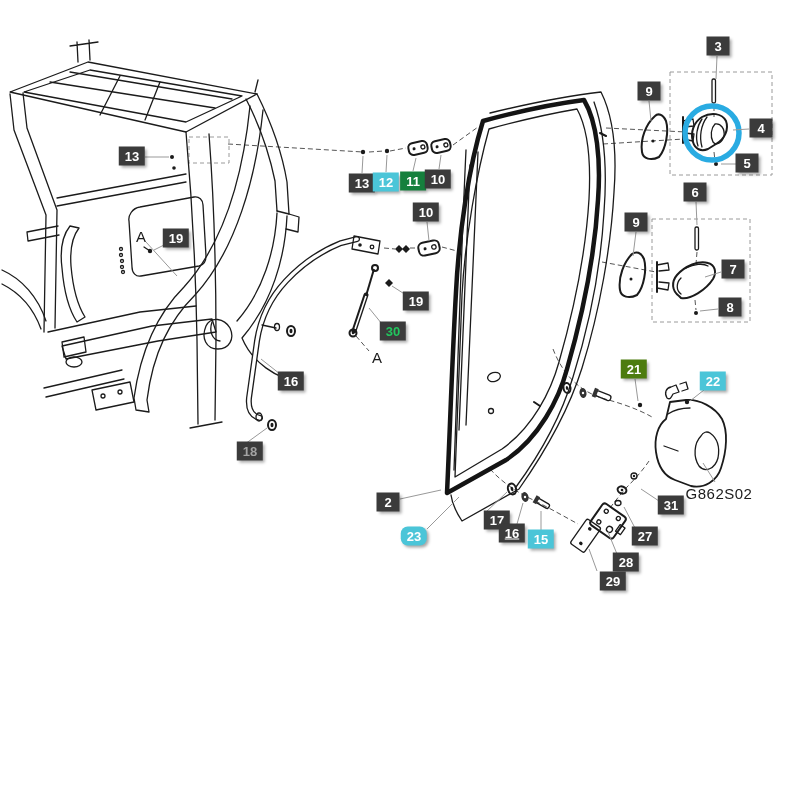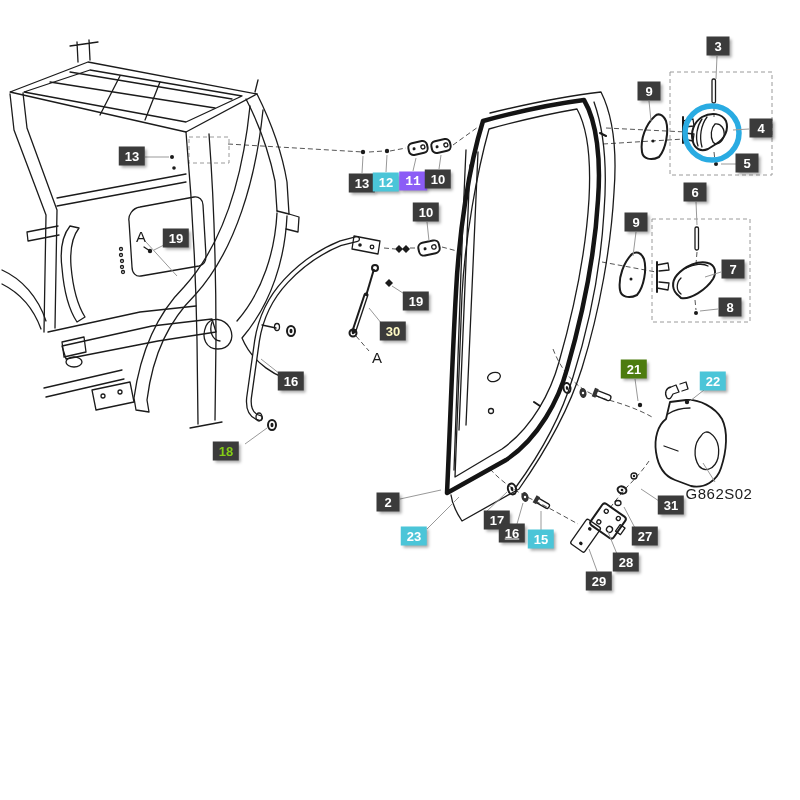--- a/index.html
+++ b/index.html
@@ -279,35 +279,35 @@
       <div class="part-label" style="left: 761px; top: 128px; background: rgb(59, 59, 59); color: rgb(255, 255, 255);">4</div>
       <div class="part-label" style="left: 747px; top: 163px; background: rgb(59, 59, 59); color: rgb(255, 255, 255);">5</div>
       <div class="part-label" style="left: 695px; top: 192px; background: rgb(59, 59, 59); color: rgb(255, 255, 255);">6</div>
       <div class="part-label" style="left: 636px; top: 222px; background: rgb(59, 59, 59); color: rgb(255, 255, 255);">9</div>
       <div class="part-label" style="left: 733px; top: 269px; background: rgb(59, 59, 59); color: rgb(255, 255, 255);">7</div>
       <div class="part-label" style="left: 730px; top: 307px; background: rgb(59, 59, 59); color: rgb(255, 255, 255);">8</div>
       <div class="part-label" style="left: 132px; top: 156px; background: rgb(59, 59, 59); color: rgb(255, 255, 255);">13</div>
       <div class="part-label" style="left: 176px; top: 238px; background: rgb(59, 59, 59); color: rgb(255, 255, 255);">19</div>
       <div class="part-label" style="left: 362px; top: 183px; background: rgb(59, 59, 59); color: rgb(255, 255, 255);">13</div>
       <div class="part-label" style="left: 386px; top: 182px; background: rgb(75, 197, 216); color: rgb(255, 255, 255);">12</div>
-      <div class="part-label" style="left: 413px; top: 181px; background: #8b5cf6; color: rgb(255, 255, 255); font-family: Liberation Mono, monospace;">11</div>
+      <div class="part-label" style="left: 413px; top: 181px; background: #15803d; color: rgb(255, 255, 255);">11</div>
       <div class="part-label" style="left: 438px; top: 179px; background: rgb(59, 59, 59); color: rgb(255, 255, 255);">10</div>
       <div class="part-label" style="left: 426px; top: 212px; background: rgb(59, 59, 59); color: rgb(255, 255, 255);">10</div>
       <div class="part-label" style="left: 416px; top: 301px; background: rgb(59, 59, 59); color: rgb(255, 255, 255);">19</div>
-      <div class="part-label" style="left: 393px; top: 331px; background: rgb(59, 59, 59); color: #fef9c3;">30</div>
+      <div class="part-label" style="left: 393px; top: 331px; background: rgb(59, 59, 59); color: #22c55e;">30</div>
       <div class="part-label" style="left: 291px; top: 381px; background: rgb(59, 59, 59); color: rgb(255, 255, 255);">16</div>
-      <div class="part-label" style="left: 226px; top: 451px; background: rgb(59, 59, 59); color: #84cc16;">18</div>
+      <div class="part-label" style="left: 250px; top: 451px; background: rgb(59, 59, 59); color: #a3a3a3;">18</div>
       <div class="part-label" style="left: 388px; top: 502px; background: rgb(59, 59, 59); color: rgb(255, 255, 255);">2</div>
-      <div class="part-label" style="left: 414px; top: 536px; background: rgb(75, 197, 216); color: rgb(255, 255, 255);">23</div>
+      <div class="part-label" style="left: 414px; top: 536px; background: rgb(75, 197, 216); color: rgb(255, 255, 255); border-radius: 7px;">23</div>
       <div class="part-label" style="left: 477px; top: 520px; background: rgb(59, 59, 59); color: rgb(255, 255, 255); margin-left: 20px;">17</div>
       <div class="part-label" style="left: 512px; top: 533px; background: rgb(59, 59, 59); color: rgb(255, 255, 255); text-decoration: underline;">16</div>
       <div class="part-label" style="left: 541px; top: 539px; background: rgb(75, 197, 216); color: rgb(255, 255, 255);">15</div>
       <div class="part-label" style="left: 634px; top: 369px; background: #4d7c0f; color: rgb(255, 255, 255);">21</div>
       <div class="part-label" style="left: 713px; top: 381px; background: rgb(75, 197, 216); color: rgb(255, 255, 255);">22</div>
       <div class="part-label" style="left: 671px; top: 505px; background: rgb(59, 59, 59); color: rgb(255, 255, 255);">31</div>
       <div class="part-label" style="left: 645px; top: 536px; background: rgb(59, 59, 59); color: rgb(255, 255, 255);">27</div>
       <div class="part-label" style="left: 626px; top: 562px; background: rgb(59, 59, 59); color: rgb(255, 255, 255);">28</div>
-      <div class="part-label" style="left: 599px; top: 581px; background: rgb(59, 59, 59); color: rgb(255, 255, 255);">29</div>
+      <div class="part-label" style="left: 613px; top: 581px; background: rgb(59, 59, 59); color: rgb(255, 255, 255);">29</div>
       <div class="text-annotation" style="left: 141px; top: 236px;">A</div>
       <div class="text-annotation" style="left: 377px; top: 357px;">A</div>
     </div>
 
 </div>
 
 </body></html>

